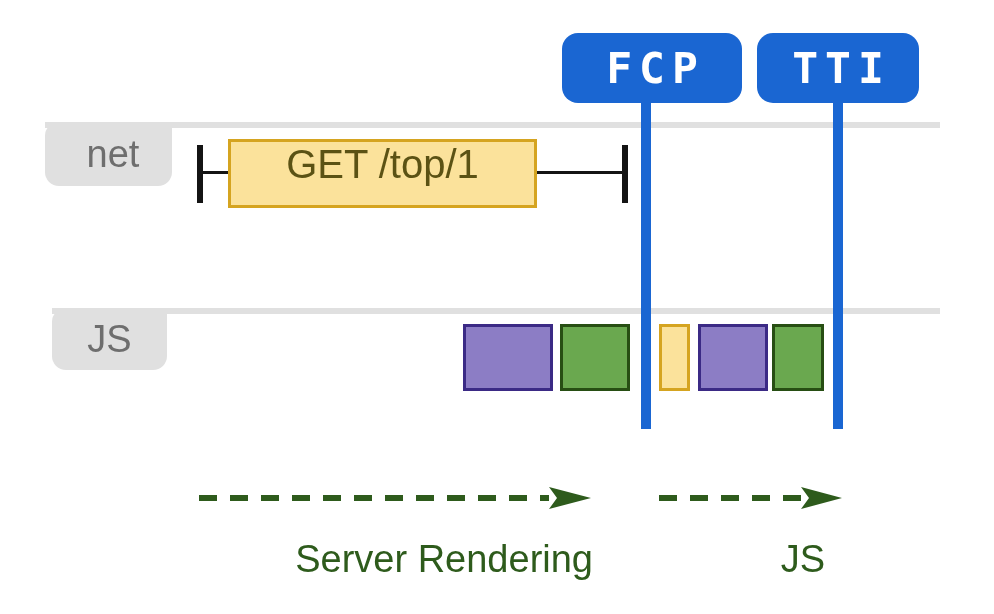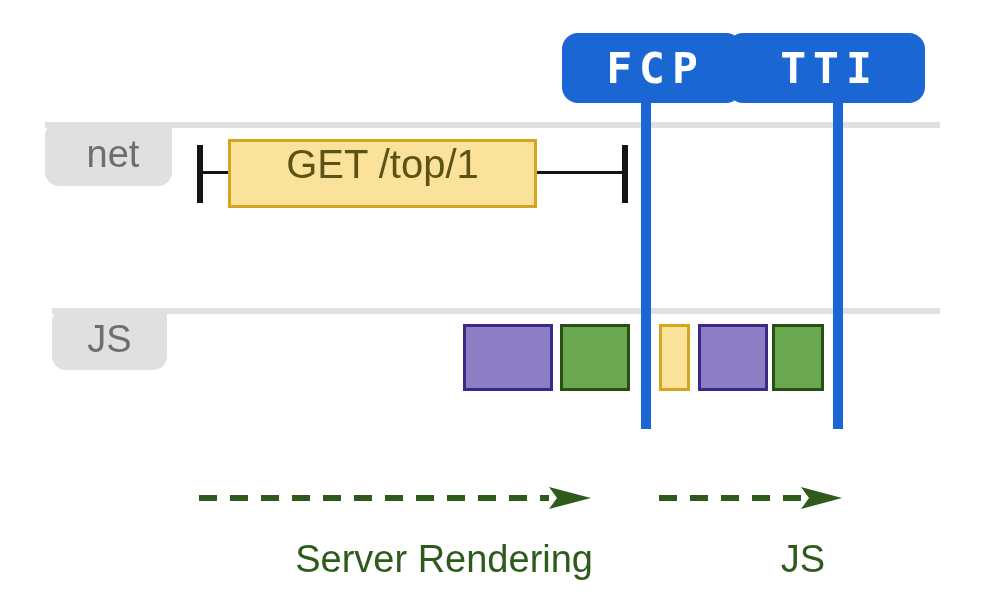--- a/index.html
+++ b/index.html
@@ -54,21 +54,21 @@
   }
 </style>
 </head>
 <body>
 
 <div id="canvas">
 
   <div class="abs marker-badge" style="left:562px; top:33px; width:180px; height:70px;">
     <span class="lbl">FCP</span>
   </div>
-  <div class="abs marker-badge" style="left:727px; top:33px; width:198px; height:70px;">
+  <div class="abs marker-badge" style="left:757px; top:33px; width:162px; height:70px;">
     <span class="lbl">TTI</span>
   </div>
 
   <div class="abs marker-line" style="left:641px; top:100px; width:10px; height:329px;"></div>
   <div class="abs marker-line" style="left:833px; top:100px; width:10px; height:329px;"></div>
 
   <div class="abs track-line" style="left:45px; top:122px; width:895px;"></div>
   <div class="abs track-tab" style="left:45px; top:122px; width:127px; height:64px;padding-left:9px;">
     <span class="lbl">net</span>
   </div>

